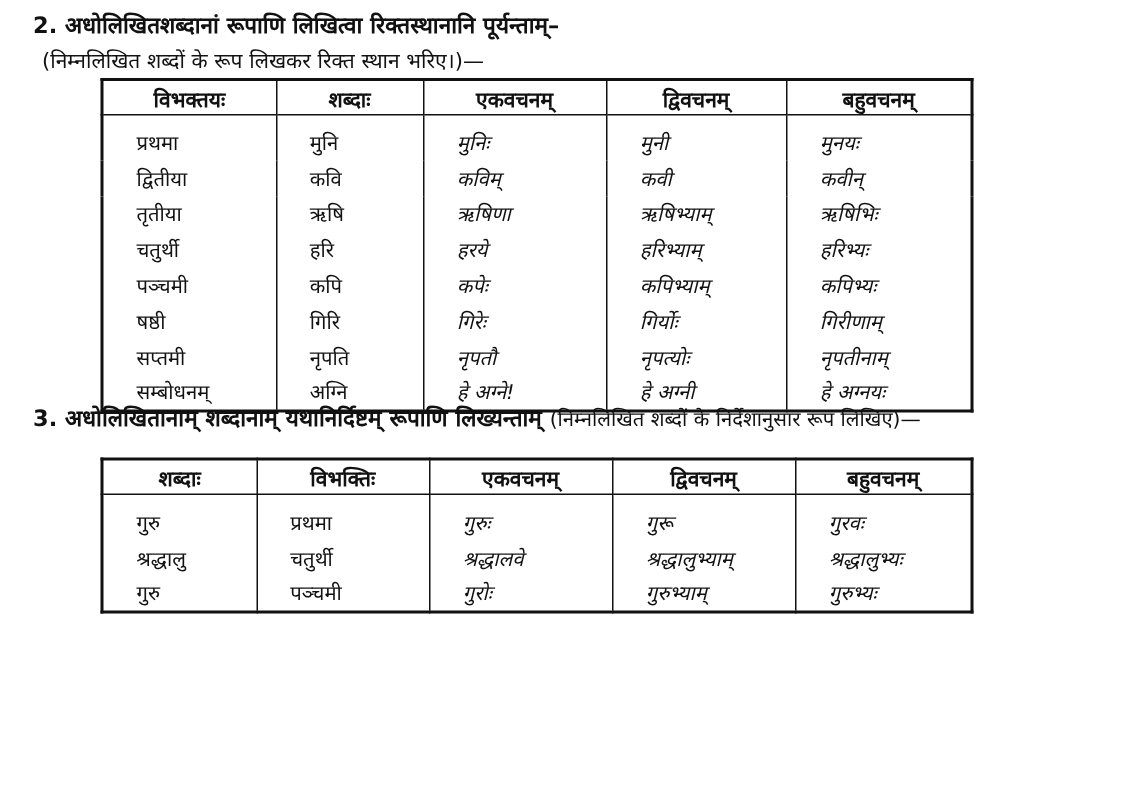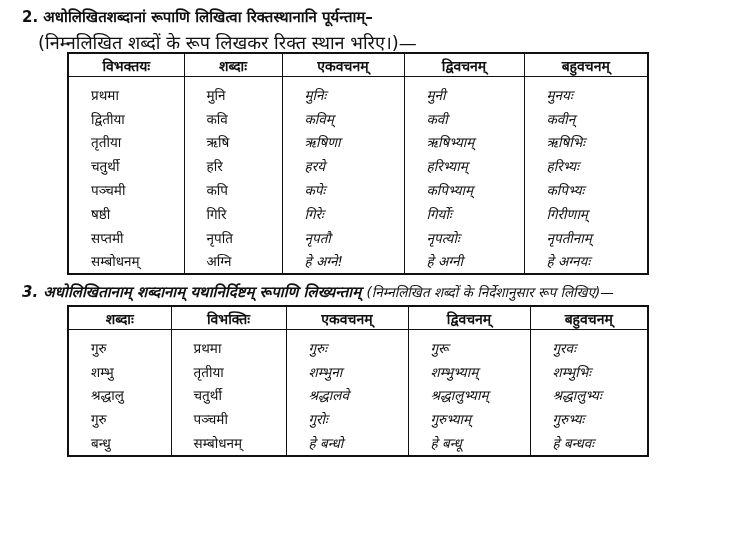--- a/index.html
+++ b/index.html
@@ -3,21 +3,21 @@
 <meta charset="utf-8">
 <style>
   html, body { margin: 0; padding: 0; }
   body {
     width: 750px; height: 535px; background: #ffffff; position: relative; overflow: hidden;
     font-family: "DejaVu Sans", "Liberation Sans", sans-serif; color: #111;
   }
   .q-title {
     position: absolute; left: 22px; font-weight: bold; font-size: 15px; white-space: nowrap; text-align: center;
   }
-  .q-sub { position: absolute; left: 38px; font-size: 18px; white-space: nowrap; }
+  .q-sub { position: absolute; left: 28px; font-size: 14px; white-space: nowrap; }
   .q-sub-inline { font-weight: normal; font-size: 13.5px; }
   table.forms {
     position: absolute; border-collapse: collapse; border: 2px solid #111;
     font-size: 13.5px; table-layout: fixed;
   }
   table.forms th {
     font-weight: bold; border: 1.5px solid #111; height: 22px; padding: 0;
     text-align: center; font-size: 14px;
   }
   table.forms td {
@@ -105,21 +105,21 @@
       <tr>
         <td>सम्बोधनम्</td>
         <td>अग्नि</td>
         <td class="ans">हे अग्ने!</td>
         <td class="ans">हे अग्नी</td>
         <td class="ans">हे अग्नयः</td>
       </tr>
     </tbody>
 </table>
 
-<div class="q-title" style="top:281px;font-style:italic;">
+<div class="q-title" style="top:268px;">
   <span>3. अधोलिखितानाम् शब्दानाम् यथानिर्दिष्टम् रूपाणि लिख्यन्ताम्</span>
   <span class="q-sub-inline">(निम्नलिखित शब्दों के निर्देशानुसार रूप लिखिए)—</span>
 </div>
 
 <table class="forms" id="t2">
   <colgroup>
     <col style="width:103px">
       <col style="width:115px">
       <col style="width:122px">
       <col style="width:122px">
@@ -136,41 +136,27 @@
   </thead>
   <tbody id="t2-body">
       <tr>
         <td>गुरु</td>
         <td>प्रथमा</td>
         <td class="ans">गुरुः</td>
         <td class="ans">गुरू</td>
         <td class="ans">गुरवः</td>
       </tr>
       <tr>
-        <td>शम्भु</td>
-        <td>तृतीया</td>
-        <td class="ans">शम्भुना</td>
-        <td class="ans">शम्भुभ्याम्</td>
-        <td class="ans">शम्भुभिः</td>
-      </tr>
-      <tr>
         <td>श्रद्धालु</td>
         <td>चतुर्थी</td>
         <td class="ans">श्रद्धालवे</td>
         <td class="ans">श्रद्धालुभ्याम्</td>
         <td class="ans">श्रद्धालुभ्यः</td>
       </tr>
       <tr>
         <td>गुरु</td>
         <td>पञ्चमी</td>
         <td class="ans">गुरोः</td>
         <td class="ans">गुरुभ्याम्</td>
         <td class="ans">गुरुभ्यः</td>
       </tr>
-      <tr>
-        <td>बन्धु</td>
-        <td>सम्बोधनम्</td>
-        <td class="ans">हे बन्धो</td>
-        <td class="ans">हे बन्धू</td>
-        <td class="ans">हे बन्धवः</td>
-      </tr>
     </tbody>
 </table>
 
 </body></html>

